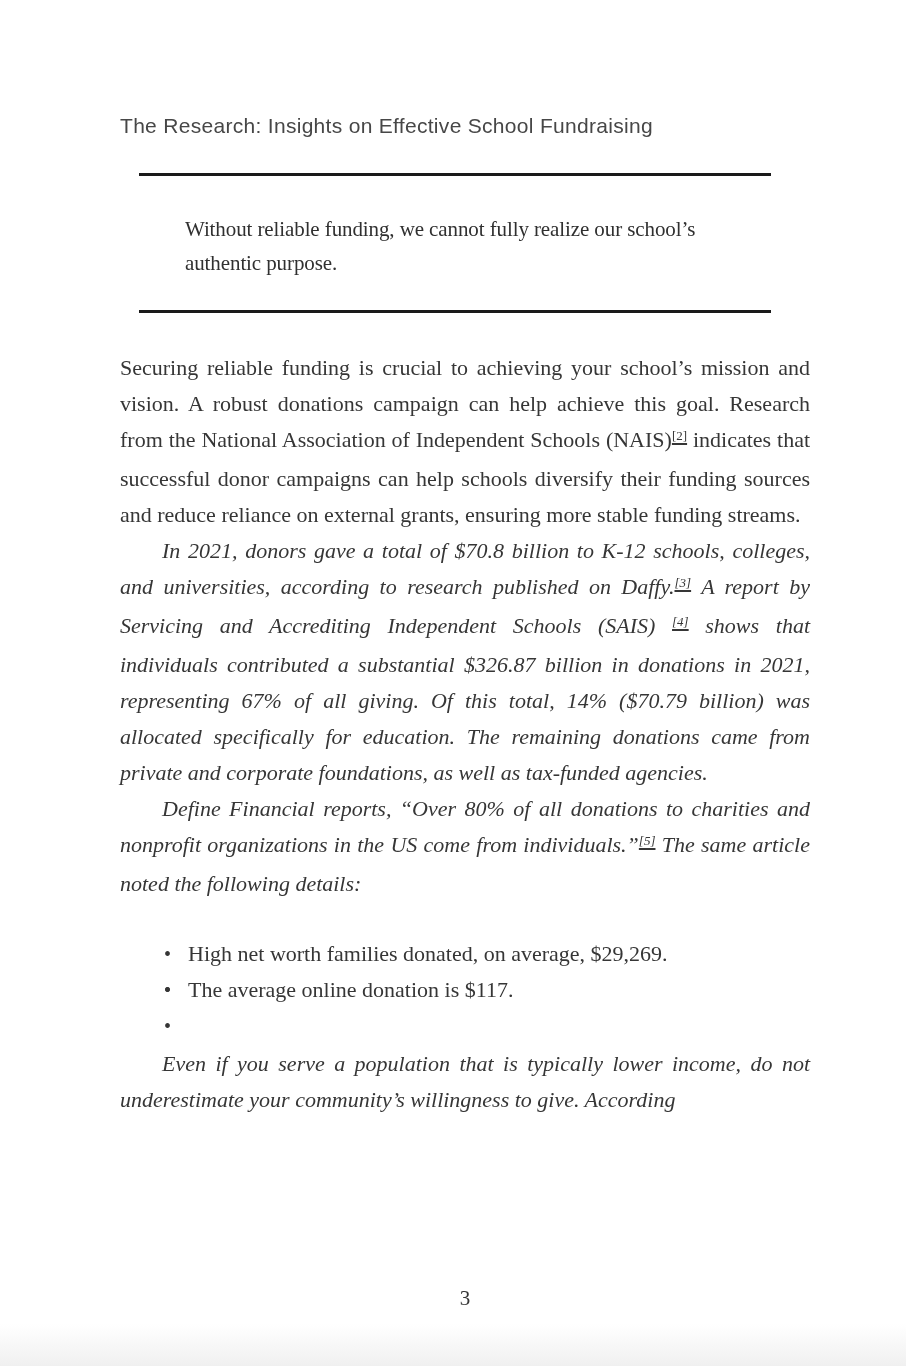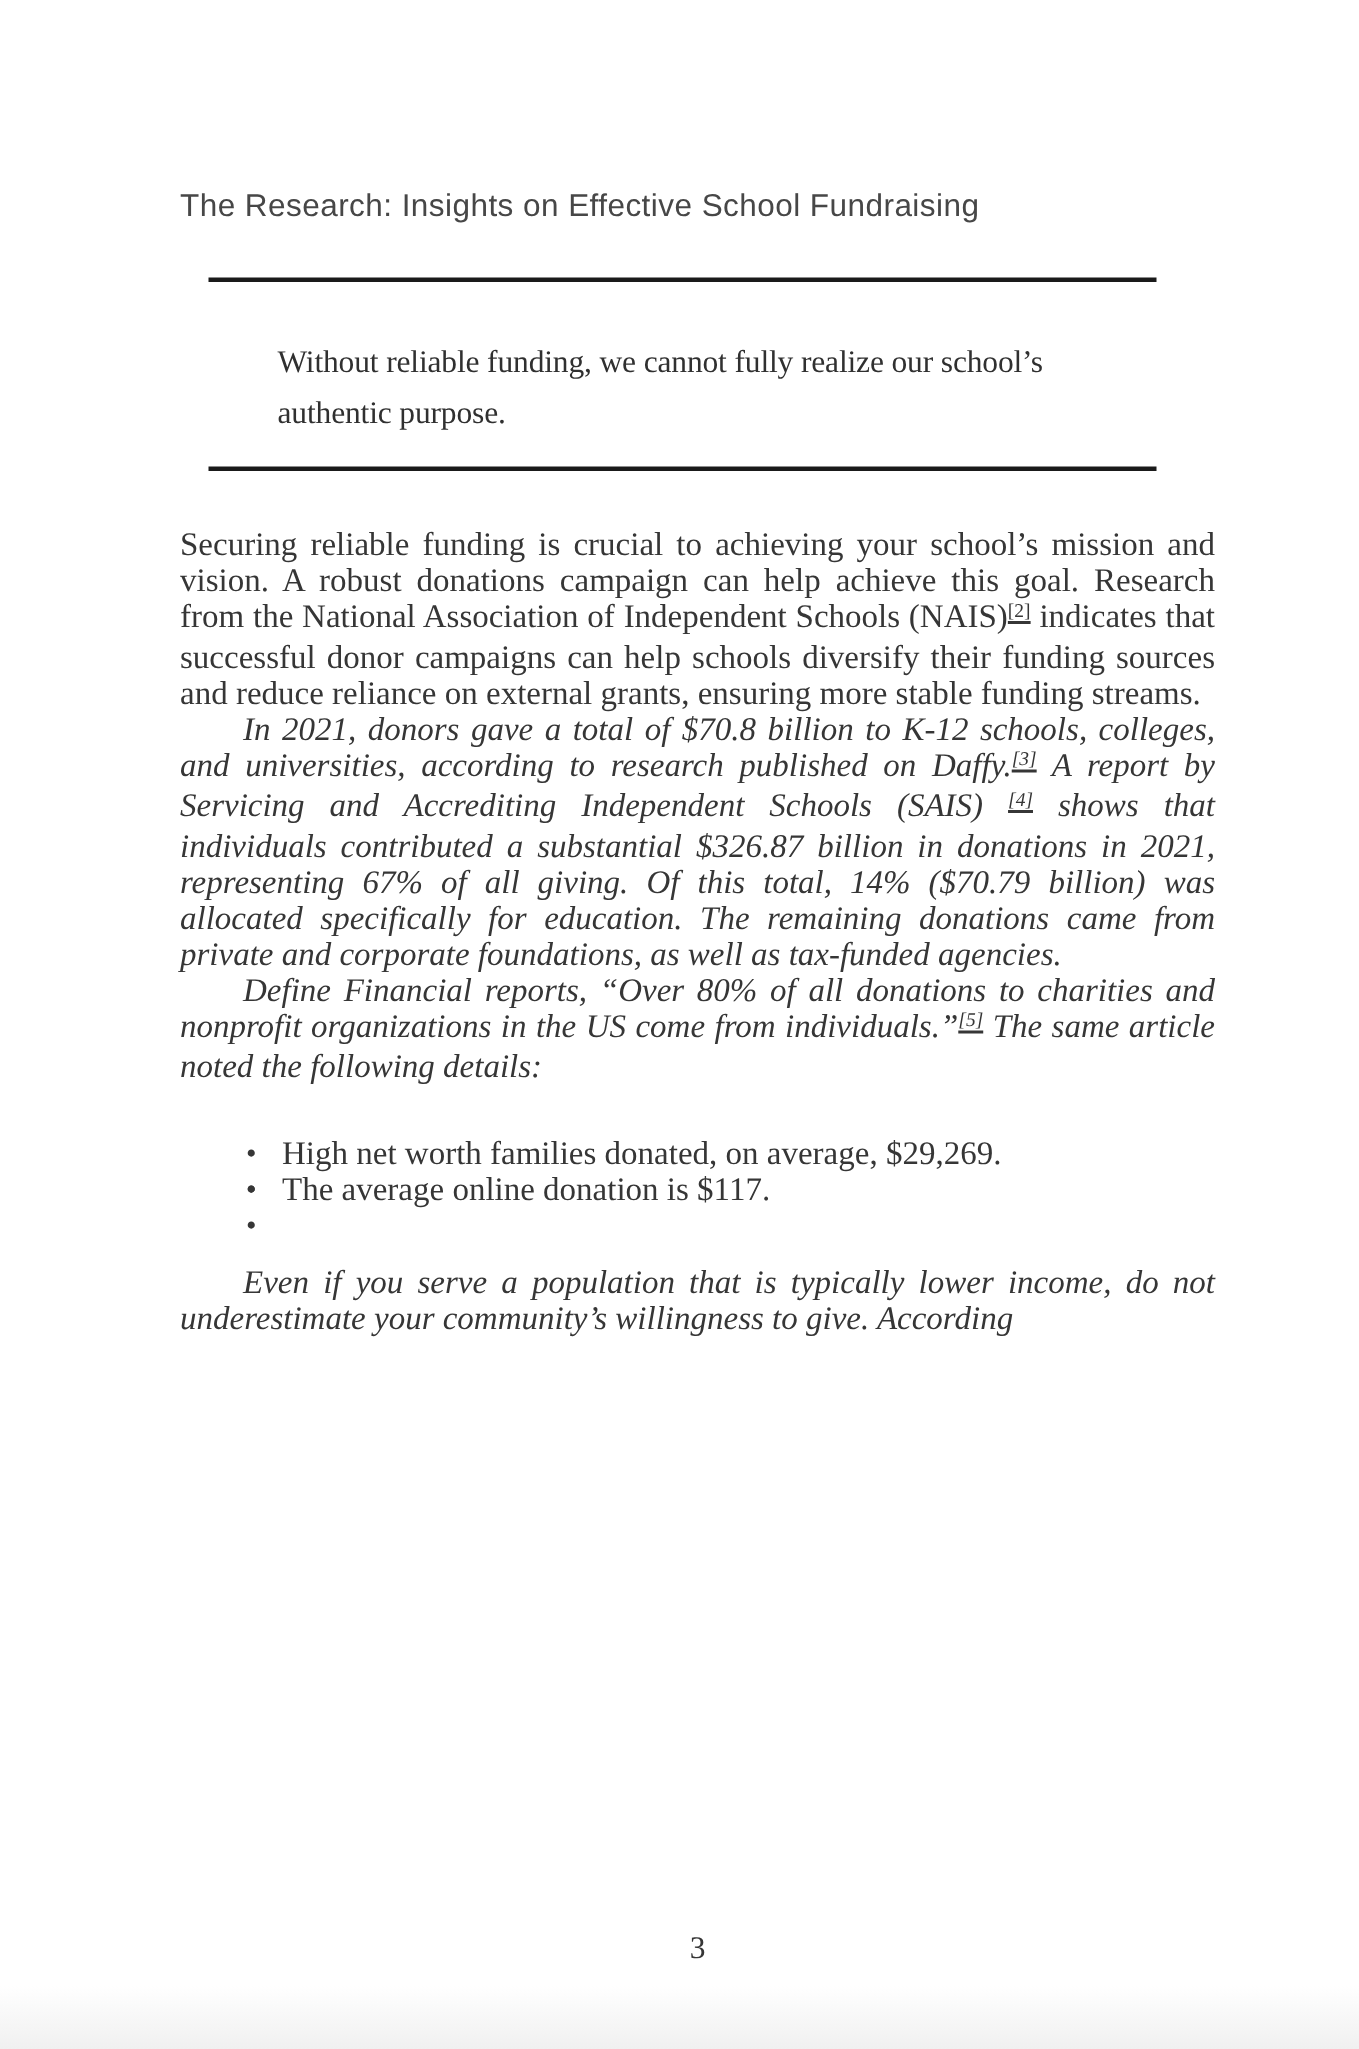--- a/index.html
+++ b/index.html
@@ -13,51 +13,50 @@
     height: 1366px;
     background: #ffffff;
     overflow: hidden;
     font-family: "Liberation Serif", serif;
   }
   .content {
     position: absolute;
     left: 120px;
     top: 112px;
     width: 690px;
-    margin-top: 12px;
   }
   .chapter-header {
     font-family: "Liberation Sans", sans-serif;
     font-size: 21px;
     line-height: 28px;
     letter-spacing: 0.3px;
     color: #474747;
   }
   .quote-block {
     margin-top: 33px;
     margin-left: 19px;
     width: 632px;
   }
   .rule {
     height: 3px;
     background: #1a1a1a;
   }
   .quote-text {
     margin: 0;
-    padding: 36px 6px 19px 46px;
+    padding: 36px 6px 30px 46px;
     font-size: 21px;
     line-height: 34px;
     letter-spacing: -0.1px;
     color: #303030;
     max-width: 578px;
   }
   .body-blocks {
     margin-top: 37px;
     font-size: 22px;
-    line-height: 24px;
+    line-height: 36px;
     color: #363636;
   }
   .para {
     margin: 0;
     text-align: justify;
     hyphens: none;
   }
   .para.indent {
     text-indent: 42px;
     font-style: italic;

